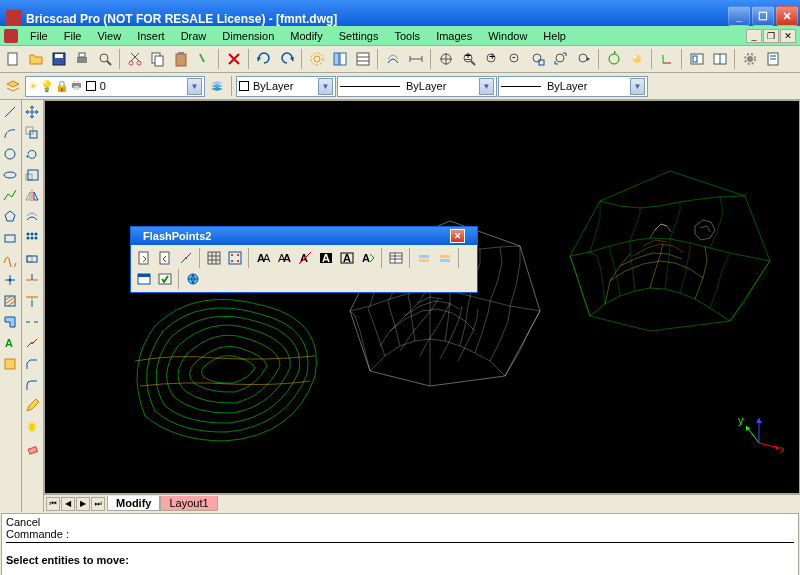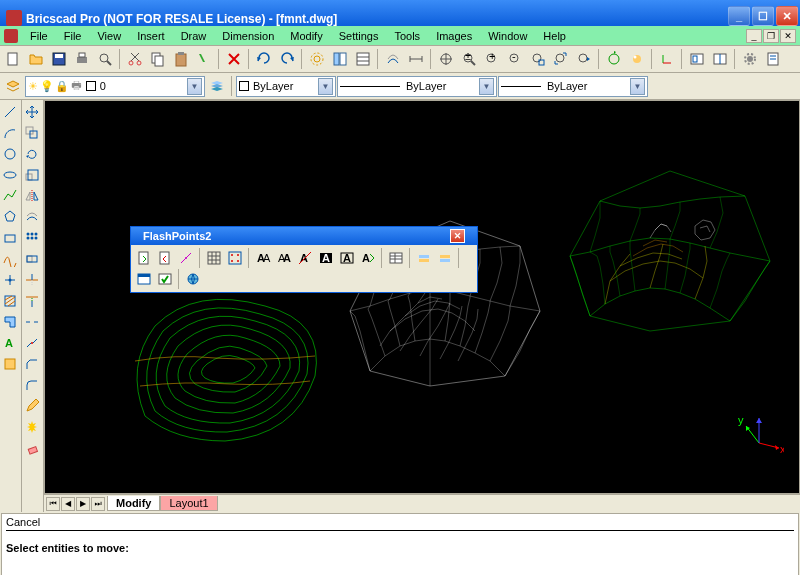--- a/index.html
+++ b/index.html
@@ -742,14 +742,15 @@
         <span>⏭</span>
       </div>
       <div class="tab active">Modify</div>
       <div class="tab">Layout1</div>
     </div>
   </div>
 </div>
 
 <div class="cmd-area">
   <div>Cancel</div>
+  <div>Commande :</div>
   <div class="prompt">Select entities to move:</div>
 </div>
 
 </body></html>

